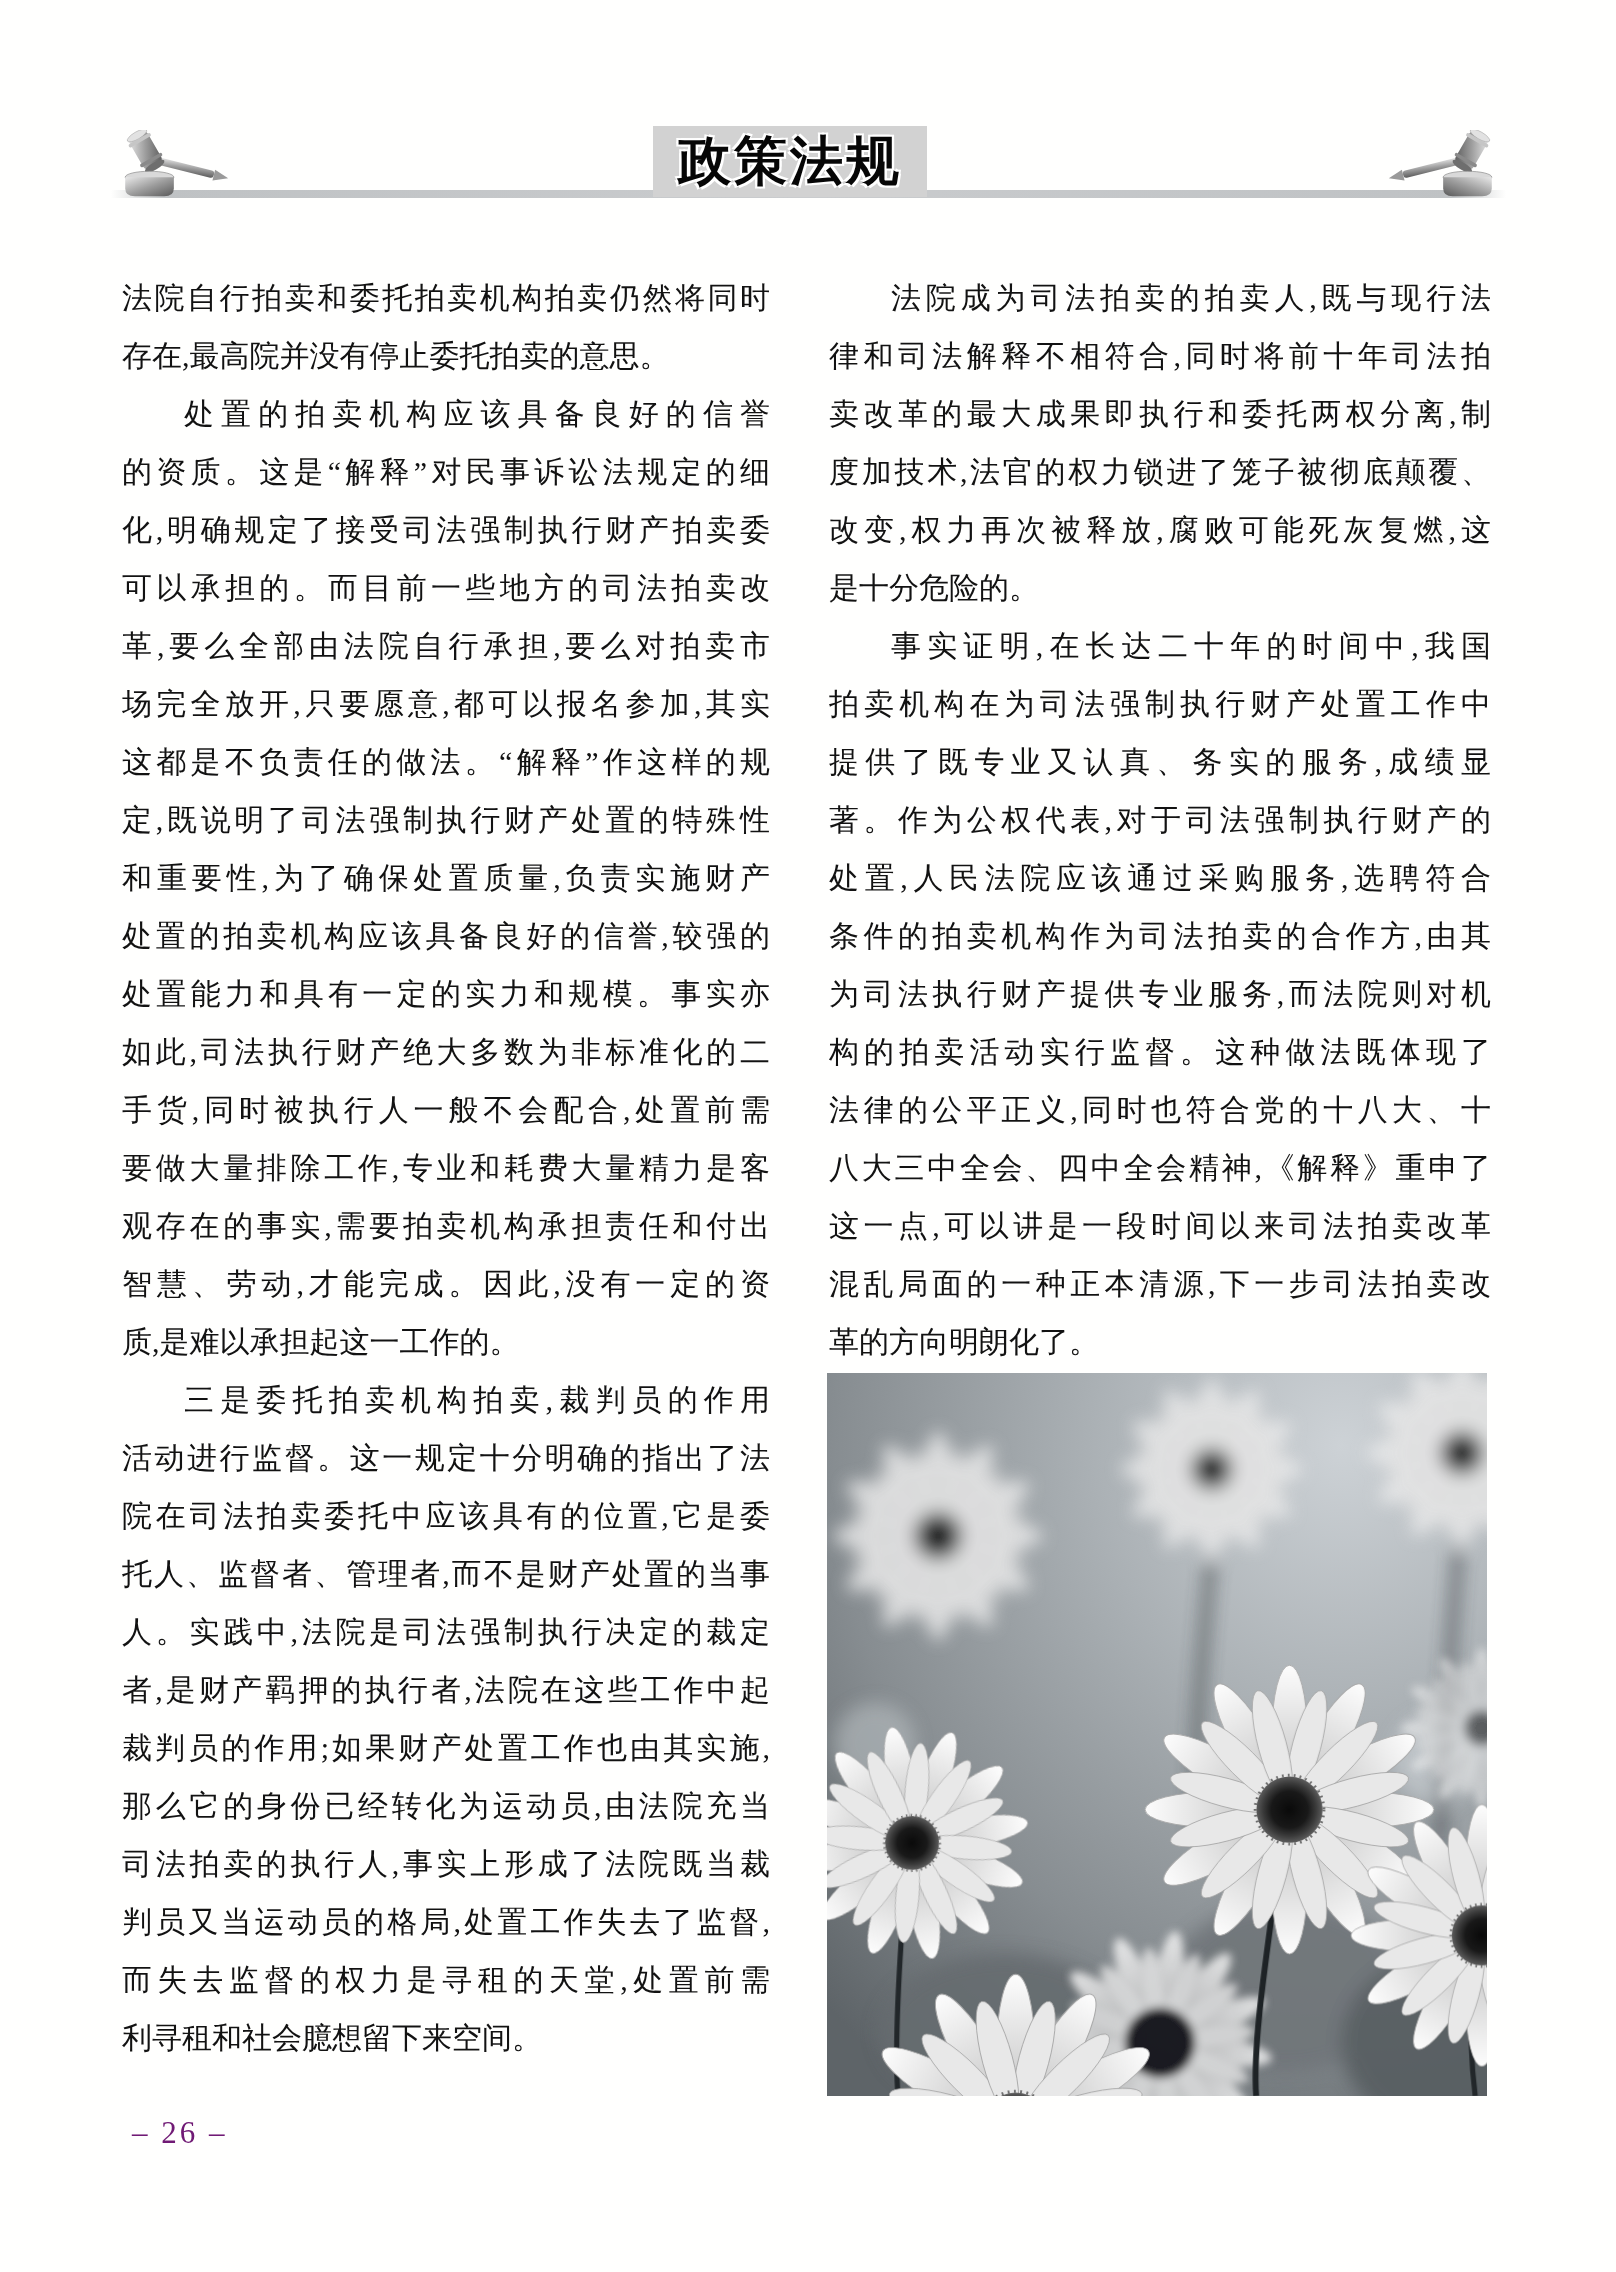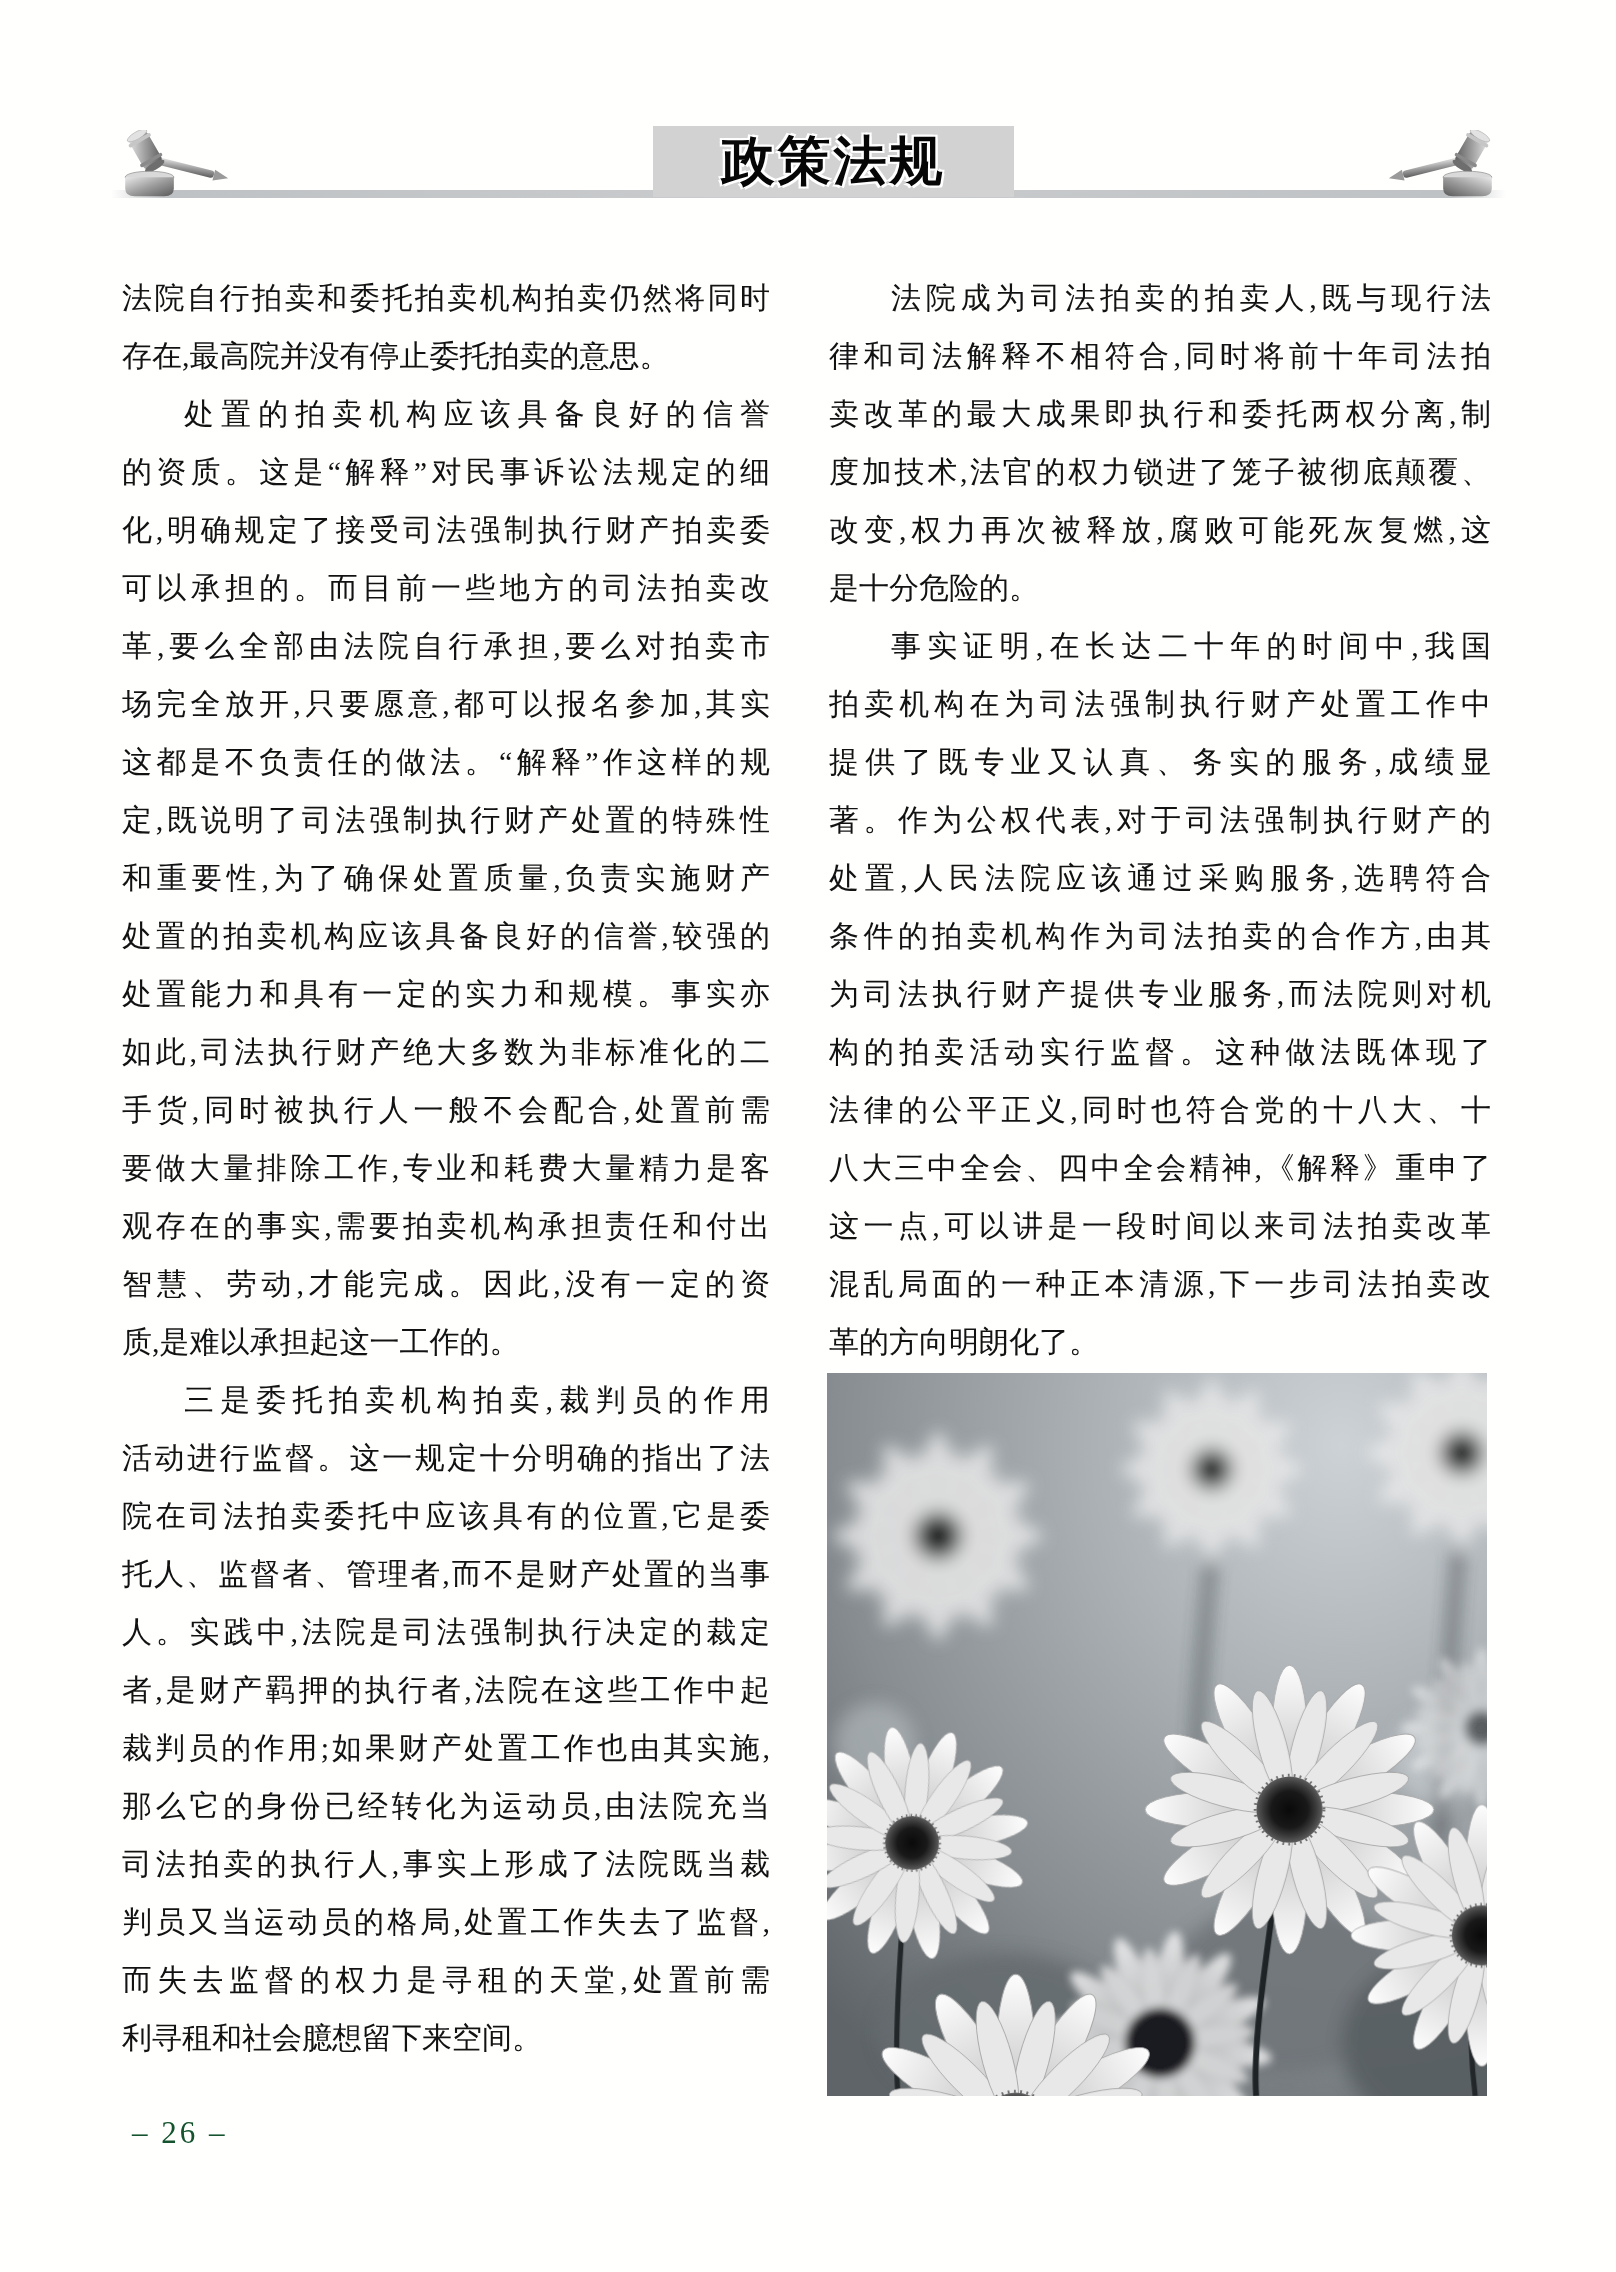--- a/index.html
+++ b/index.html
@@ -13,21 +13,21 @@
   
   .divider {
     position:absolute; left:111px; top:190px; width:1395px; height:8.1px; z-index:1;
     background:linear-gradient(to right,
       rgba(185,188,190,0) 0%, #bfc2c4 4%, #caccce 50%, #bfc2c4 96%, rgba(185,188,190,0) 100%);
   }
   .gavel { position:absolute; top:130px; width:122px; height:70px; z-index:2; }
   .gavel.left  { left:111px; }
   .gavel.right { left:1384px; transform:scaleX(-1); }
   .title-box {
-    position:absolute; left:653px; top:126px; width:361px; height:71px; z-index:2;
+    position:absolute; left:653px; top:126px; width:274px; height:71px; z-index:2;
     background:#d2d2d2;
     display:flex; align-items:center; justify-content:center;
     font-family:"Liberation Sans","DejaVu Sans",sans-serif;
     font-size:53px; font-weight:bold; letter-spacing:3px; color:#060606;
     text-shadow:-2.2px -2.2px 0 #ffffff, 2.2px -2.2px 0 #ffffff, -2.2px 2.2px 0 #ffffff, 2.2px 2.2px 0 #ffffff;
   }
 
   
   .col { position:absolute; top:269px; font-size:30px; }
   .col.left  { left:122px;  width:648px; }
@@ -40,21 +40,21 @@
   .ln.last { text-align-last:left; }
   .ln.ind  { text-indent:62px; }
 
   
   .photo { position:absolute; left:827px; top:1373px; width:660px; height:723px; }
   .photo svg { display:block; width:100%; height:100%; }
 
   
   .page-number {
     position:absolute; left:132px; top:2115px;
-    font-size:31px; letter-spacing:3px; color:#14532d;
+    font-size:31px; letter-spacing:3px; color:#701a75;
   }
 </style>
 </head>
 <body>
 
 <div class="page">
 
   <div class="divider"></div>
 
   <svg class="gavel left" viewBox="0 0 165 95">

